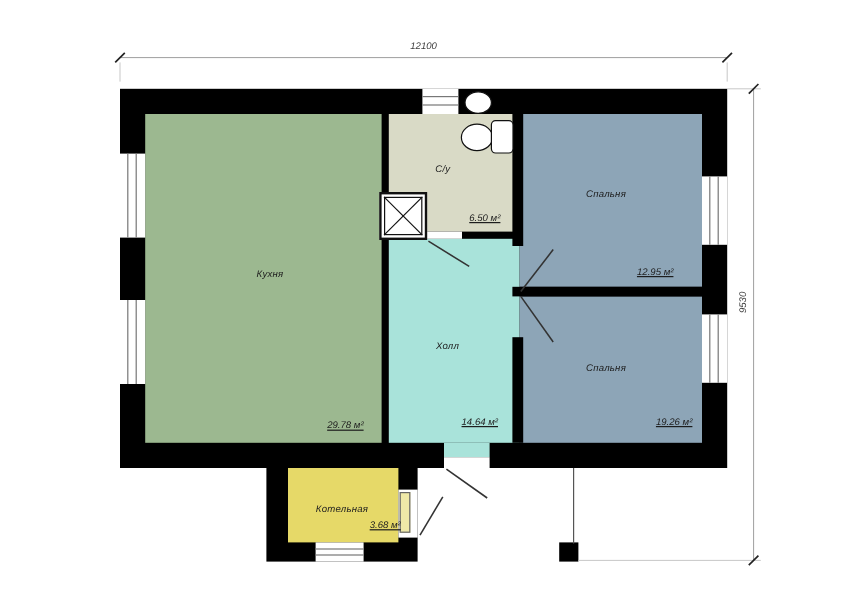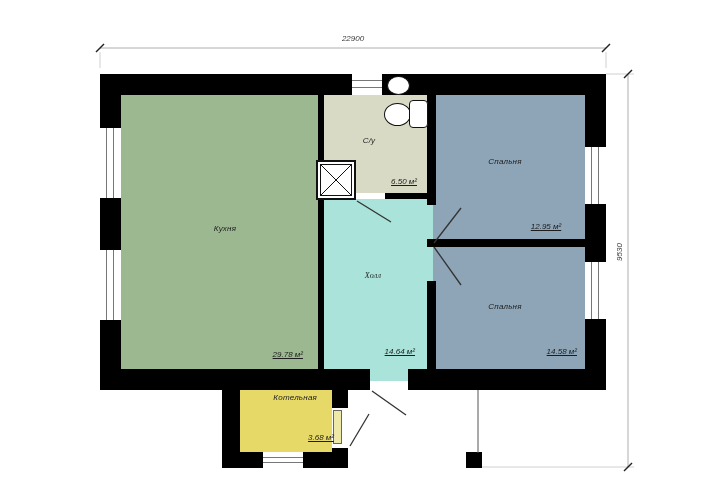--- a/index.html
+++ b/index.html
@@ -65,27 +65,27 @@
     color:#1d1d1d; text-align:right; text-decoration:underline; white-space:nowrap;
   }
   .dim-label {
     position:absolute; font-style:italic; font-size:8px; line-height:10px;
     color:#3c3c3c; text-align:center; white-space:nowrap;
   }
   .lbl-kitchen        { left:190px; top:224px; width:70px; }
   .area-kitchen       { left:241px; top:350px; width:62px;font-style:italic; }
   .lbl-bathroom       { left:345px; top:136px; width:48px; }
   .area-bathroom      { left:355px; top:177px; width:62px; }
-  .lbl-hall           { left:347px; top:271px; width:52px;font-family:Liberation Serif, serif; }
+  .lbl-hall           { left:347px; top:284px; width:52px; }
   .area-hall          { left:353px; top:347px; width:62px; }
   .lbl-bedroom-top    { left:470px; top:157px; width:70px; }
   .area-bedroom-top   { left:515px; top:222px; width:62px;text-align:center; }
   .lbl-bedroom-bottom { left:470px; top:302px; width:70px; }
   .area-bedroom-bottom{ left:515px; top:347px; width:62px; }
-  .lbl-boiler         { left:253px; top:393px; width:64px;text-align:right; }
+  .lbl-boiler         { left:253px; top:420px; width:64px; }
   .area-boiler        { left:272px; top:433px; width:62px; }
   .dim-top-label      { left:323px; top:34px;  width:60px; }
   .dim-right-label    { left:592px; top:247px; width:56px; transform:rotate(-90deg); }
 
   svg.overlay { position:absolute; left:0; top:0; pointer-events:none; }
 </style>
 </head>
 <body>
 
 <div class="plan">
@@ -180,20 +180,20 @@
 
   <div class="room-label lbl-kitchen">Кухня</div>
   <div class="room-area  area-kitchen">29.78 м²</div>
   <div class="room-label lbl-bathroom">С/у</div>
   <div class="room-area  area-bathroom">6.50 м²</div>
   <div class="room-label lbl-hall">Холл</div>
   <div class="room-area  area-hall">14.64 м²</div>
   <div class="room-label lbl-bedroom-top">Спальня</div>
   <div class="room-area  area-bedroom-top">12.95 м²</div>
   <div class="room-label lbl-bedroom-bottom">Спальня</div>
-  <div class="room-area  area-bedroom-bottom">14.58 м²</div>
+  <div class="room-area  area-bedroom-bottom">19.26 м²</div>
   <div class="room-label lbl-boiler">Котельная</div>
   <div class="room-area  area-boiler">3.68 м²</div>
 
-  <div class="dim-label dim-top-label">22900</div>
+  <div class="dim-label dim-top-label">12100</div>
   <div class="dim-label dim-right-label">9530</div>
 
 </div>
 
 </body></html>

